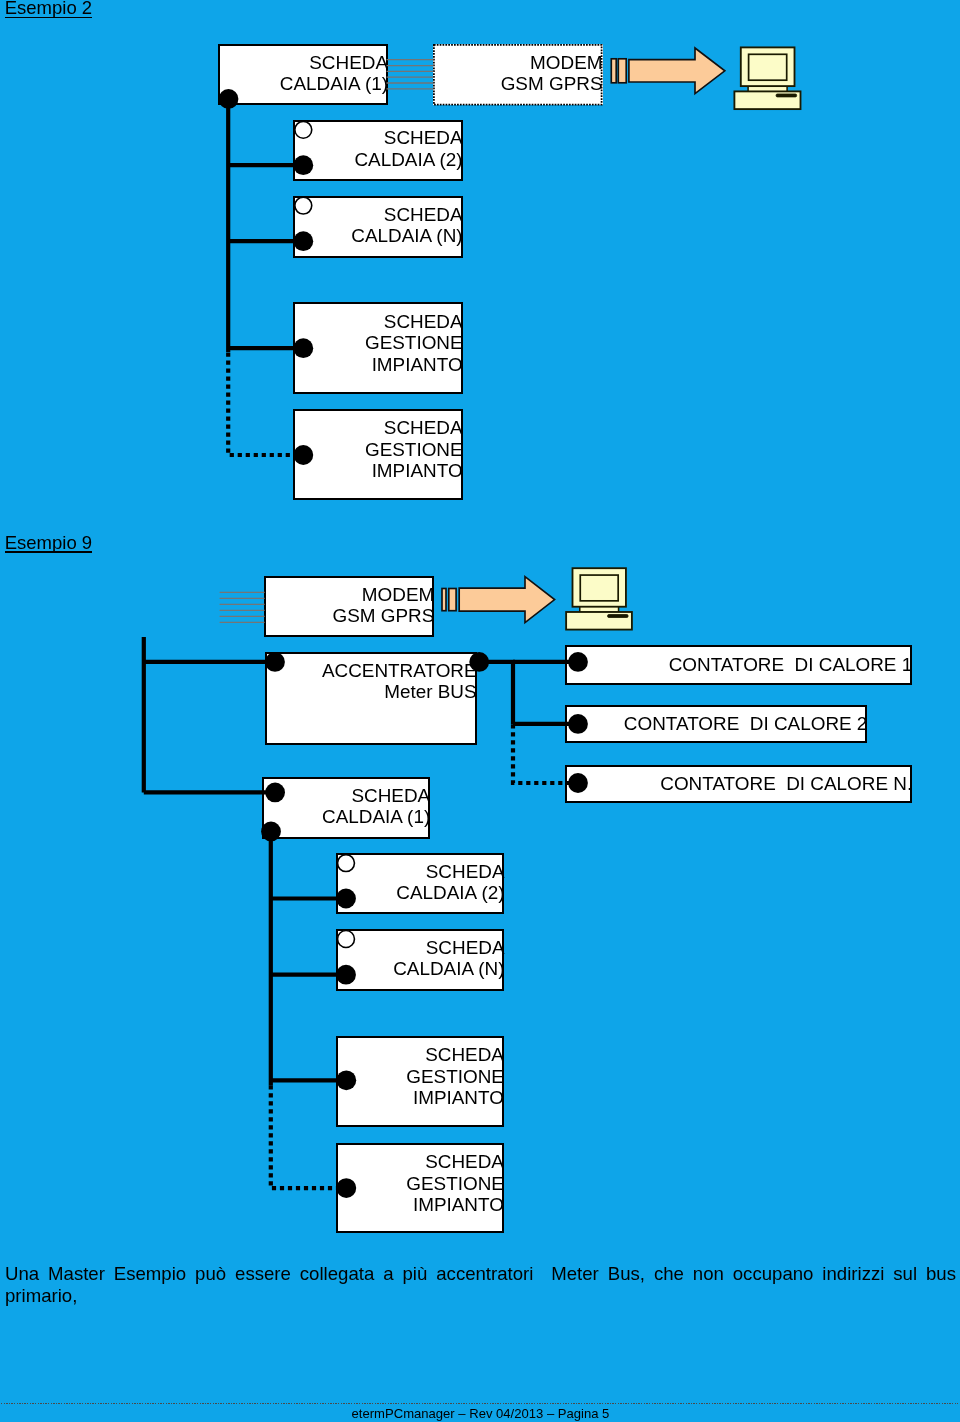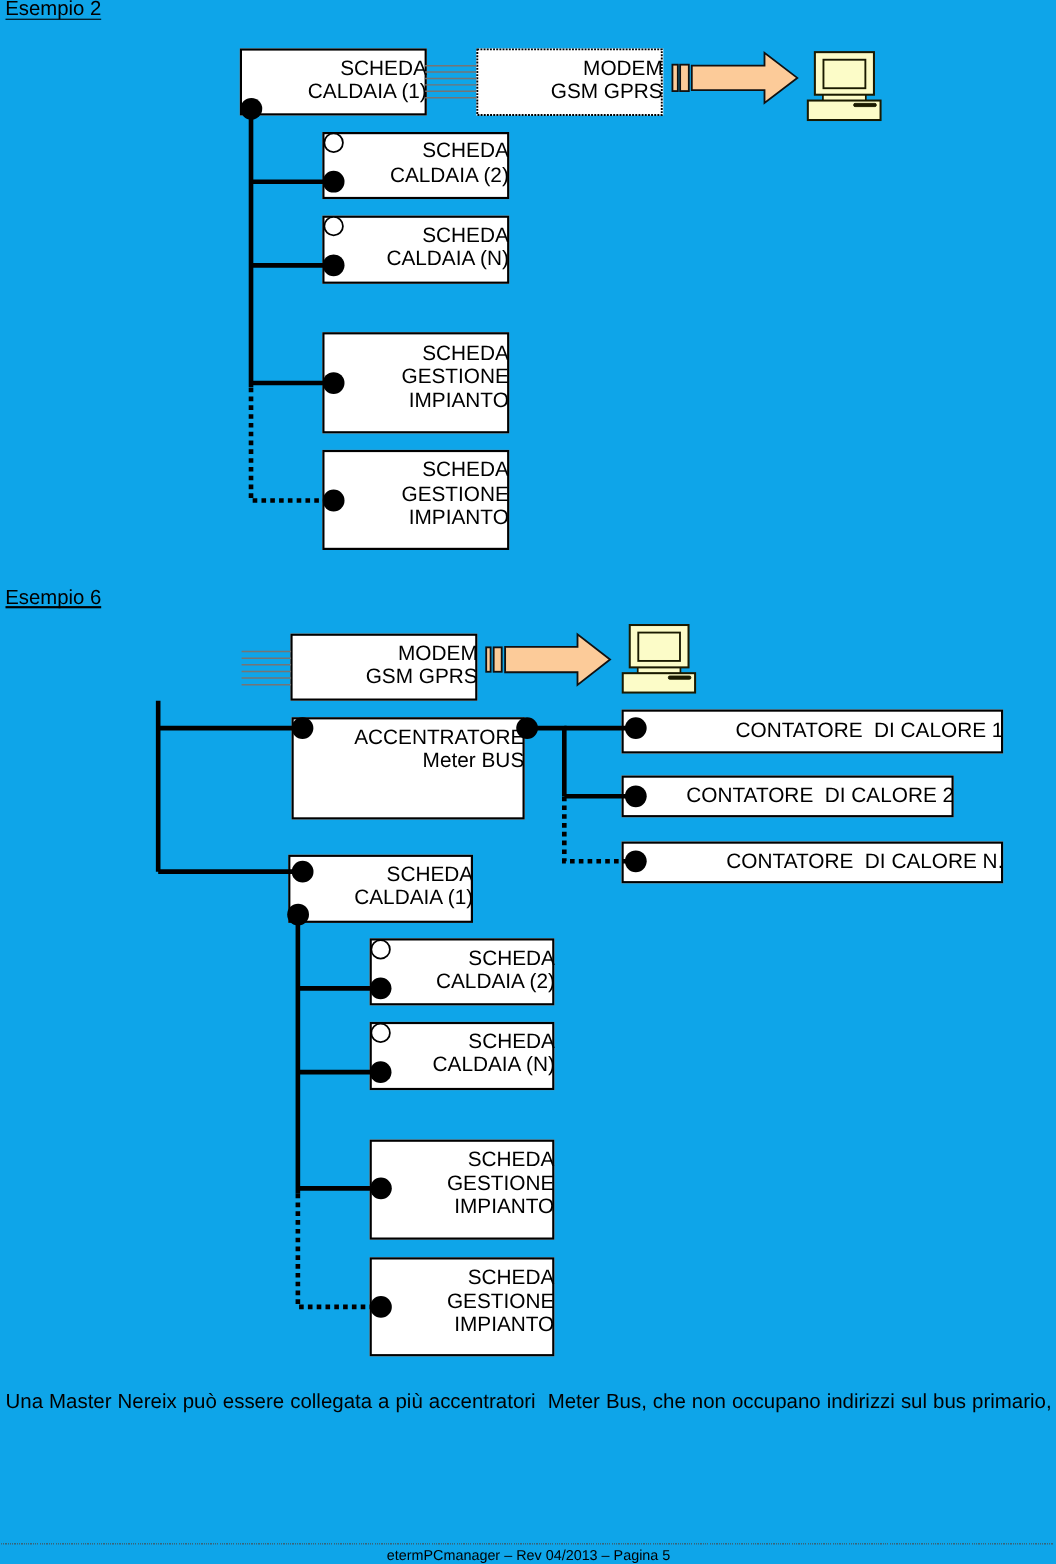--- a/index.html
+++ b/index.html
@@ -67,21 +67,21 @@
   <div class="lbl" style="top:8.5px">SCHEDA</div>
   <div class="lbl" style="top:30.0px">GESTIONE</div>
   <div class="lbl" style="top:51.5px">IMPIANTO</div>
 </div>
 <div class="node" style="left:292.8px;top:408.7px;width:169.8px;height:91.3px">
   <div class="bx"></div>
   <div class="lbl" style="top:8.5px">SCHEDA</div>
   <div class="lbl" style="top:30.0px">GESTIONE</div>
   <div class="lbl" style="top:51.5px">IMPIANTO</div>
 </div>
-<div class="sect-title" style="left:4.7px;top:532.8px"><span>Esempio 6</span><span class="u" style="width:87px"></span></div>
+<div class="sect-title" style="left:4.7px;top:532.8px"><span>Esempio 9</span><span class="u" style="width:87px"></span></div>
 <div class="node" style="left:264.4px;top:576.1px;width:169.9px;height:61.2px">
   <div class="bx"></div>
   <div class="lbl" style="top:7.7px">MODEM</div>
   <div class="lbl" style="top:29.2px">GSM GPRS</div>
 </div>
 <div class="node" style="left:264.6px;top:652.2px;width:212px;height:92.6px">
   <div class="bx"></div>
   <div class="lbl" style="top:7.7px">ACCENTRATORE</div>
   <div class="lbl" style="top:29.2px">Meter BUS</div>
 </div>
@@ -196,16 +196,16 @@
         <polygon class="arw" points="459.2,588.05 525.0,588.05 525.0,576.6 554.6,599.6 525.0,622.6 525.0,611.15 459.2,611.15"></polygon>
       </g>
 <g>
         <rect class="cmp" x="579.76" y="604.02" width="38.8" height="8.46" stroke-width="1.54"></rect>
         <rect class="cmp" x="572.5" y="568.2" width="53.43" height="38.51" stroke-width="1.84"></rect>
         <rect class="cmp" x="580.26" y="575.07" width="37.91" height="25.77" stroke-width="1.69"></rect>
         <rect class="cmp" x="566.13" y="611.98" width="65.77" height="17.61" stroke-width="1.84"></rect>
         <rect class="slot" x="607.62" y="614.57" width="20.4" height="2.89" rx="1.19" stroke-width="0.85"></rect>
       </g>
 </svg>
-<div class="para just" style="left:5px;top:1263px;width:951px">Una Master Nereix può essere collegata a più accentratori  Meter Bus, che non occupano indirizzi sul bus primario,</div>
+<div class="para just" style="left:5px;top:1263px;width:951px">Una Master Esempio può essere collegata a più accentratori  Meter Bus, che non occupano indirizzi sul bus primario,</div>
 <div class="footrule" style="left:1px;top:1403px;width:957px"></div>
 <div class="footer-txt" style="left:351.6px;top:1406.6px">etermPCmanager – Rev 04/2013 – Pagina 5</div>
 </div>
 
 </body></html>

